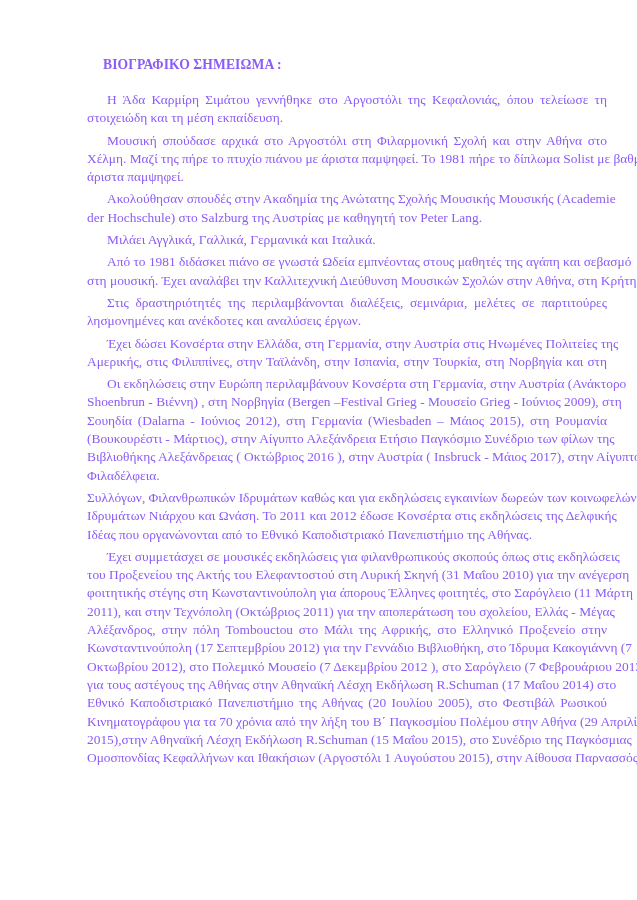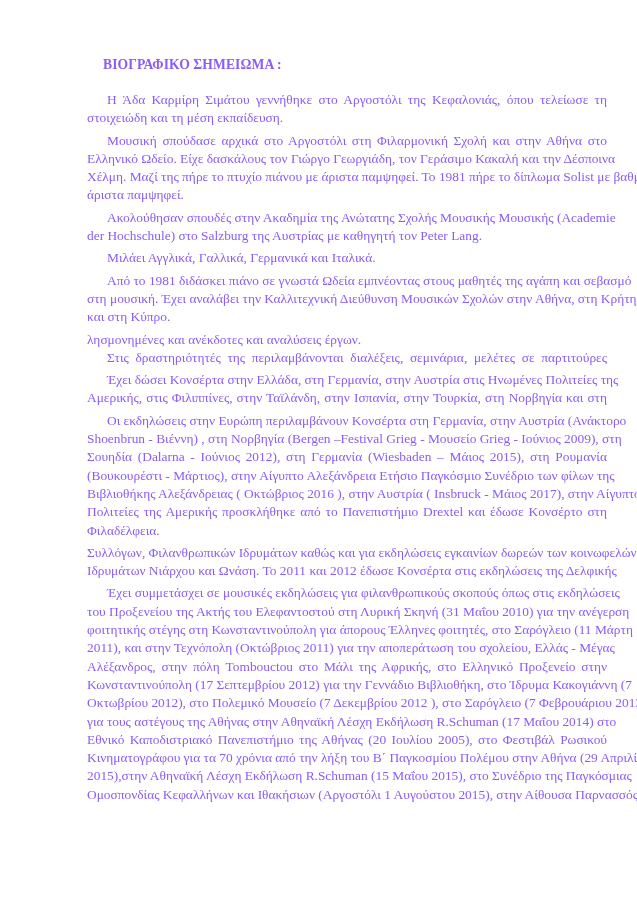--- a/index.html
+++ b/index.html
@@ -31,56 +31,54 @@
 
 <div class="page">
   <div class="title">ΒΙΟΓΡΑΦΙΚΟ ΣΗΜΕΙΩΜΑ :</div>
   <div class="body-text" id="body-text">
       <div class="para">
         <span class="line indent">Η Άδα Καρμίρη Σιμάτου γεννήθηκε στο Αργοστόλι της Κεφαλονιάς, όπου τελείωσε τη</span>
         <span class="line last">στοιχειώδη και τη μέση εκπαίδευση.</span>
       </div>
       <div class="para">
         <span class="line indent">Μουσική σπούδασε αρχικά στο Αργοστόλι στη Φιλαρμονική Σχολή και στην Αθήνα στο</span>
-        <span class="line">Ελληνικό Ωδείο. Είχε δασκάλους τον Γιώργο Γεωργιάδη, τον Γεράσιμο Κακαλή και την Δέσποινα</span>
         <span class="line">Χέλμη. Μαζί της πήρε το πτυχίο πιάνου με άριστα παμψηφεί. Το 1981 πήρε το δίπλωμα Solist με βαθμό</span>
         <span class="line last">άριστα παμψηφεί.</span>
       </div>
       <div class="para">
         <span class="line indent">Ακολούθησαν σπουδές στην Ακαδημία της Ανώτατης Σχολής Μουσικής Μουσικής (Academie</span>
         <span class="line last">der Hochschule) στο Salzburg της Αυστρίας με καθηγητή τον Peter Lang.</span>
       </div>
       <div class="para">
         <span class="line indent last">Μιλάει Αγγλικά, Γαλλικά, Γερμανικά και Ιταλικά.</span>
       </div>
       <div class="para">
         <span class="line indent">Από το 1981 διδάσκει πιάνο σε γνωστά Ωδεία εμπνέοντας στους μαθητές της αγάπη και σεβασμό</span>
         <span class="line">στη μουσική. Έχει αναλάβει την Καλλιτεχνική Διεύθυνση Μουσικών Σχολών στην Αθήνα, στη Κρήτη</span>
-        <span class="line last">και στη Κύπρο.</span>
       </div>
       <div class="para">
+        <span class="line indent">Στις δραστηριότητές της περιλαμβάνονται διαλέξεις, σεμινάρια, μελέτες σε παρτιτούρες</span>
         <span class="line last">λησμονημένες και ανέκδοτες και αναλύσεις έργων.</span>
-        <span class="line indent">Στις δραστηριότητές της περιλαμβάνονται διαλέξεις, σεμινάρια, μελέτες σε παρτιτούρες</span>
       </div>
       <div class="para">
         <span class="line indent">Έχει δώσει Κονσέρτα στην Ελλάδα, στη Γερμανία, στην Αυστρία στις Ηνωμένες Πολιτείες της</span>
         <span class="line">Αμερικής, στις Φιλιππίνες, στην Ταϊλάνδη, στην Ισπανία, στην Τουρκία, στη Νορβηγία και στη</span>
       </div>
       <div class="para">
         <span class="line indent">Οι εκδηλώσεις στην Ευρώπη περιλαμβάνουν Κονσέρτα στη Γερμανία, στην Αυστρία (Ανάκτορο</span>
         <span class="line">Shoenbrun - Βιέννη) , στη Νορβηγία (Bergen –Festival Grieg - Μουσείο Grieg - Ιούνιος 2009), στη</span>
         <span class="line">Σουηδία (Dalarna - Ιούνιος 2012), στη Γερμανία (Wiesbaden – Μάιος 2015), στη Ρουμανία</span>
         <span class="line">(Βουκουρέστι - Μάρτιος), στην Αίγυπτο Αλεξάνδρεια Ετήσιο Παγκόσμιο Συνέδριο των φίλων της</span>
         <span class="line">Βιβλιοθήκης Αλεξάνδρειας ( Οκτώβριος 2016 ), στην Αυστρία ( Insbruck - Μάιος 2017), στην Αίγυπτο</span>
-        <span class="line">Πολιτείες της Αμερικής προσκλήθηκε από το Πανεπιστήμιο Drextel και έδωσε Κονσέρτο στη</span>
         <span class="line last">Φιλαδέλφεια.</span>
       </div>
       <div class="para">
         <span class="line">Συλλόγων, Φιλανθρωπικών Ιδρυμάτων καθώς και για εκδηλώσεις εγκαινίων δωρεών των κοινωφελών</span>
         <span class="line">Ιδρυμάτων Νιάρχου και Ωνάση. Το 2011 και 2012 έδωσε Κονσέρτα στις εκδηλώσεις της Δελφικής</span>
+        <span class="line last">Ιδέας που οργανώνονται από το Εθνικό Καποδιστριακό Πανεπιστήμιο της Αθήνας.</span>
       </div>
       <div class="para">
         <span class="line indent">Έχει συμμετάσχει σε μουσικές εκδηλώσεις για φιλανθρωπικούς σκοπούς όπως στις εκδηλώσεις</span>
         <span class="line">του Προξενείου της Ακτής του Ελεφαντοστού στη Λυρική Σκηνή (31 Μαΐου 2010) για την ανέγερση</span>
         <span class="line">φοιτητικής στέγης στη Κωνσταντινούπολη για άπορους Έλληνες φοιτητές, στο Σαρόγλειο (11 Μάρτη</span>
         <span class="line">2011), και στην Τεχνόπολη (Οκτώβριος 2011) για την αποπεράτωση του σχολείου, Ελλάς - Μέγας</span>
         <span class="line">Αλέξανδρος, στην πόλη Tombouctou στο Μάλι της Αφρικής, στο Ελληνικό Προξενείο στην</span>
         <span class="line">Κωνσταντινούπολη (17 Σεπτεμβρίου 2012) για την Γεννάδιο Βιβλιοθήκη, στο Ίδρυμα Κακογιάννη (7</span>
         <span class="line">Οκτωβρίου 2012), στο Πολεμικό Μουσείο (7 Δεκεμβρίου 2012 ), στο Σαρόγλειο (7 Φεβρουάριου 2013)</span>
         <span class="line">για τους αστέγους της Αθήνας στην Αθηναϊκή Λέσχη Εκδήλωση R.Schuman (17 Μαΐου 2014) στο</span>

